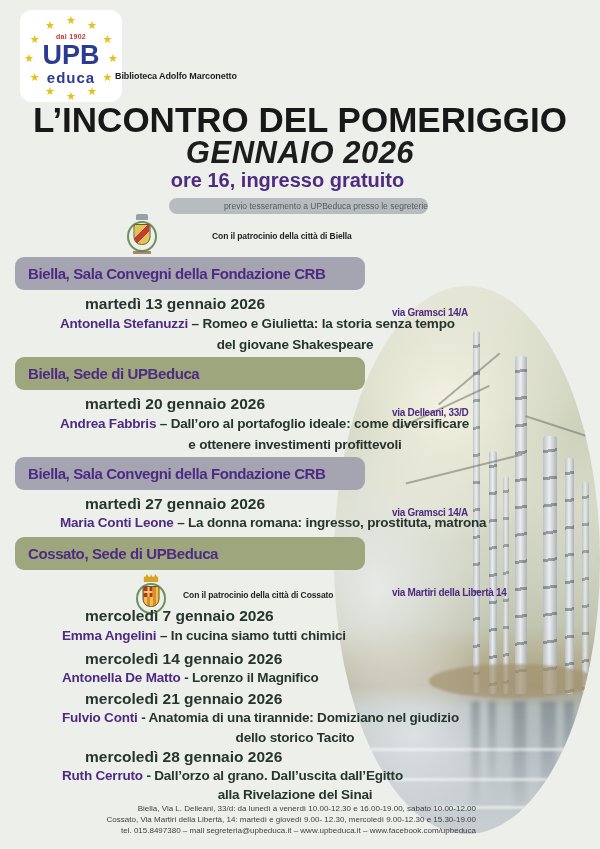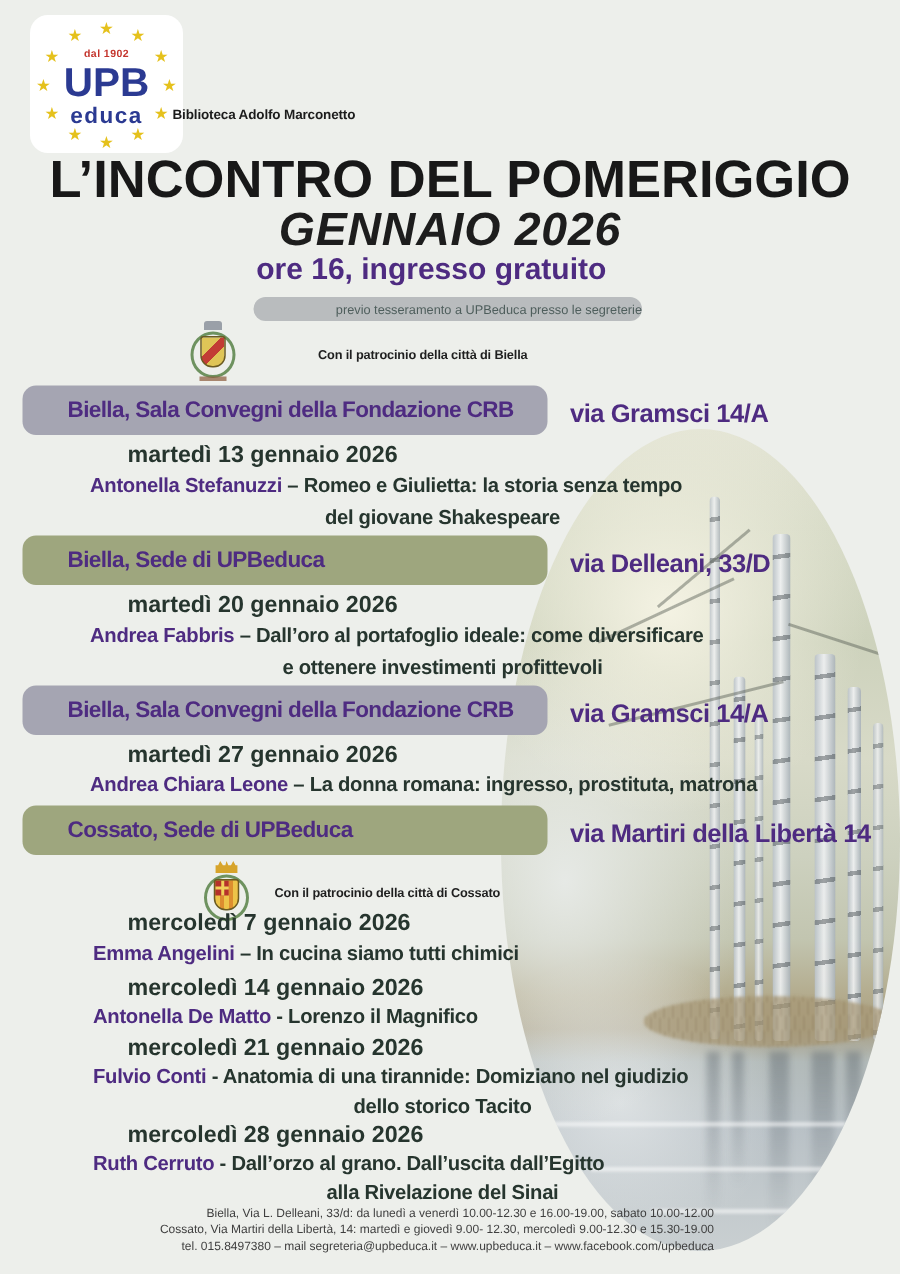--- a/index.html
+++ b/index.html
@@ -73,26 +73,26 @@
     background-image:
       linear-gradient(#f0d05a 0 0), linear-gradient(#f0d05a 0 0), linear-gradient(#b5312b 0 0),
       repeating-linear-gradient(90deg,#edc449 0 3px,#dd8d2f 3px 6px);
     background-size:2px 10px, 9px 2px, 9px 10px, 100% 100%;
     background-position:3.5px 0, 0 4px, 0 0, 0 0; background-repeat:no-repeat; }
   .crest-band { position:absolute; left:50%; bottom:0; transform:translateX(-50%);
     width:18px; height:3px; background:#8a5a3a; opacity:.7; }
 
   
   .venue-bar { position:absolute; left:15px; width:350px; height:33px; border-radius:9px;
-    z-index:2; line-height:33px; padding-left:30px; white-space:nowrap;
+    z-index:2; line-height:33px; padding-left:13px; white-space:nowrap;
     color:var(--purple,#4e2b81); font-weight:bold; font-size:15px; letter-spacing:-.4px; }
   .bar-gray  { background:var(--bargray,#a5a5b2); }
   .bar-olive { background:var(--barolive,#9ea67e); }
-  .venue-address { position:absolute; left:380px; font-size:17px; font-weight:bold;
-    color:var(--purple,#4e2b81); letter-spacing:-.3px; z-index:2; white-space:nowrap; }
+  .venue-address { position:absolute; left:392px; font-size:10px; font-weight:bold;
+    color:var(--purple,#4e2b81); letter-spacing:-.3px; z-index:2; white-space:nowrap;margin-top:41px; }
   .date-line { position:absolute; left:85px; font-size:15.5px; font-weight:bold;
     color:var(--dark,#26352e); z-index:2; white-space:nowrap; }
   .talk-line { position:absolute; left:60px; font-size:13.5px; font-weight:bold;
     color:var(--dark,#26352e); letter-spacing:-.2px; z-index:2; white-space:nowrap; }
   .talk-line .speaker { color:var(--purple,#4e2b81); }
   .talk-cont { position:absolute; left:0; width:590px; text-align:center; font-size:13.5px;
     font-weight:bold; color:var(--dark,#26352e); letter-spacing:-.2px; z-index:2; white-space:nowrap; }
 
   
   .footer-line { position:absolute; left:0; width:476px; text-align:right; font-size:8px;
@@ -168,21 +168,21 @@
 
   <div class="venue-bar bar-olive" style="top:357px"><span>Biella, Sede di UPBeduca</span></div>
   <div class="venue-address" style="top:366px">via Delleani, 33/D</div>
   <div class="date-line" style="top:395px">martedì 20 gennaio 2026</div>
   <div class="talk-line" style="top:416px"><span class="speaker">Andrea Fabbris</span> <span>– Dall’oro al portafoglio ideale: come diversificare</span></div>
   <div class="talk-cont" style="top:437px">e ottenere investimenti profittevoli</div>
 
   <div class="venue-bar bar-gray" style="top:457px"><span>Biella, Sala Convegni della Fondazione CRB</span></div>
   <div class="venue-address" style="top:466px">via Gramsci 14/A</div>
   <div class="date-line" style="top:495px">martedì 27 gennaio 2026</div>
-  <div class="talk-line" style="top:515px"><span class="speaker">Andrea Chiara Leone</span> <span>– La donna romana: ingresso, prostituta, matrona</span></div>
+  <div class="talk-line" style="top:515px"><span class="speaker">Maria Conti Leone</span> <span>– La donna romana: ingresso, prostituta, matrona</span></div>
 
   <div class="venue-bar bar-olive" style="top:537px"><span>Cossato, Sede di UPBeduca</span></div>
   <div class="venue-address" style="top:546px">via Martiri della Libertà 14</div>
 
   <div class="crest" style="left:134px;top:574px;width:34px;height:48px">
     <div class="crest-crown gold"></div>
     <div class="wreath" style="top:9px"></div>
     <div class="shield cossato" style="top:12px"></div>
   </div>
   <div class="patronage" style="left:183px;top:590px">Con il patrocinio della città di Cossato</div>

